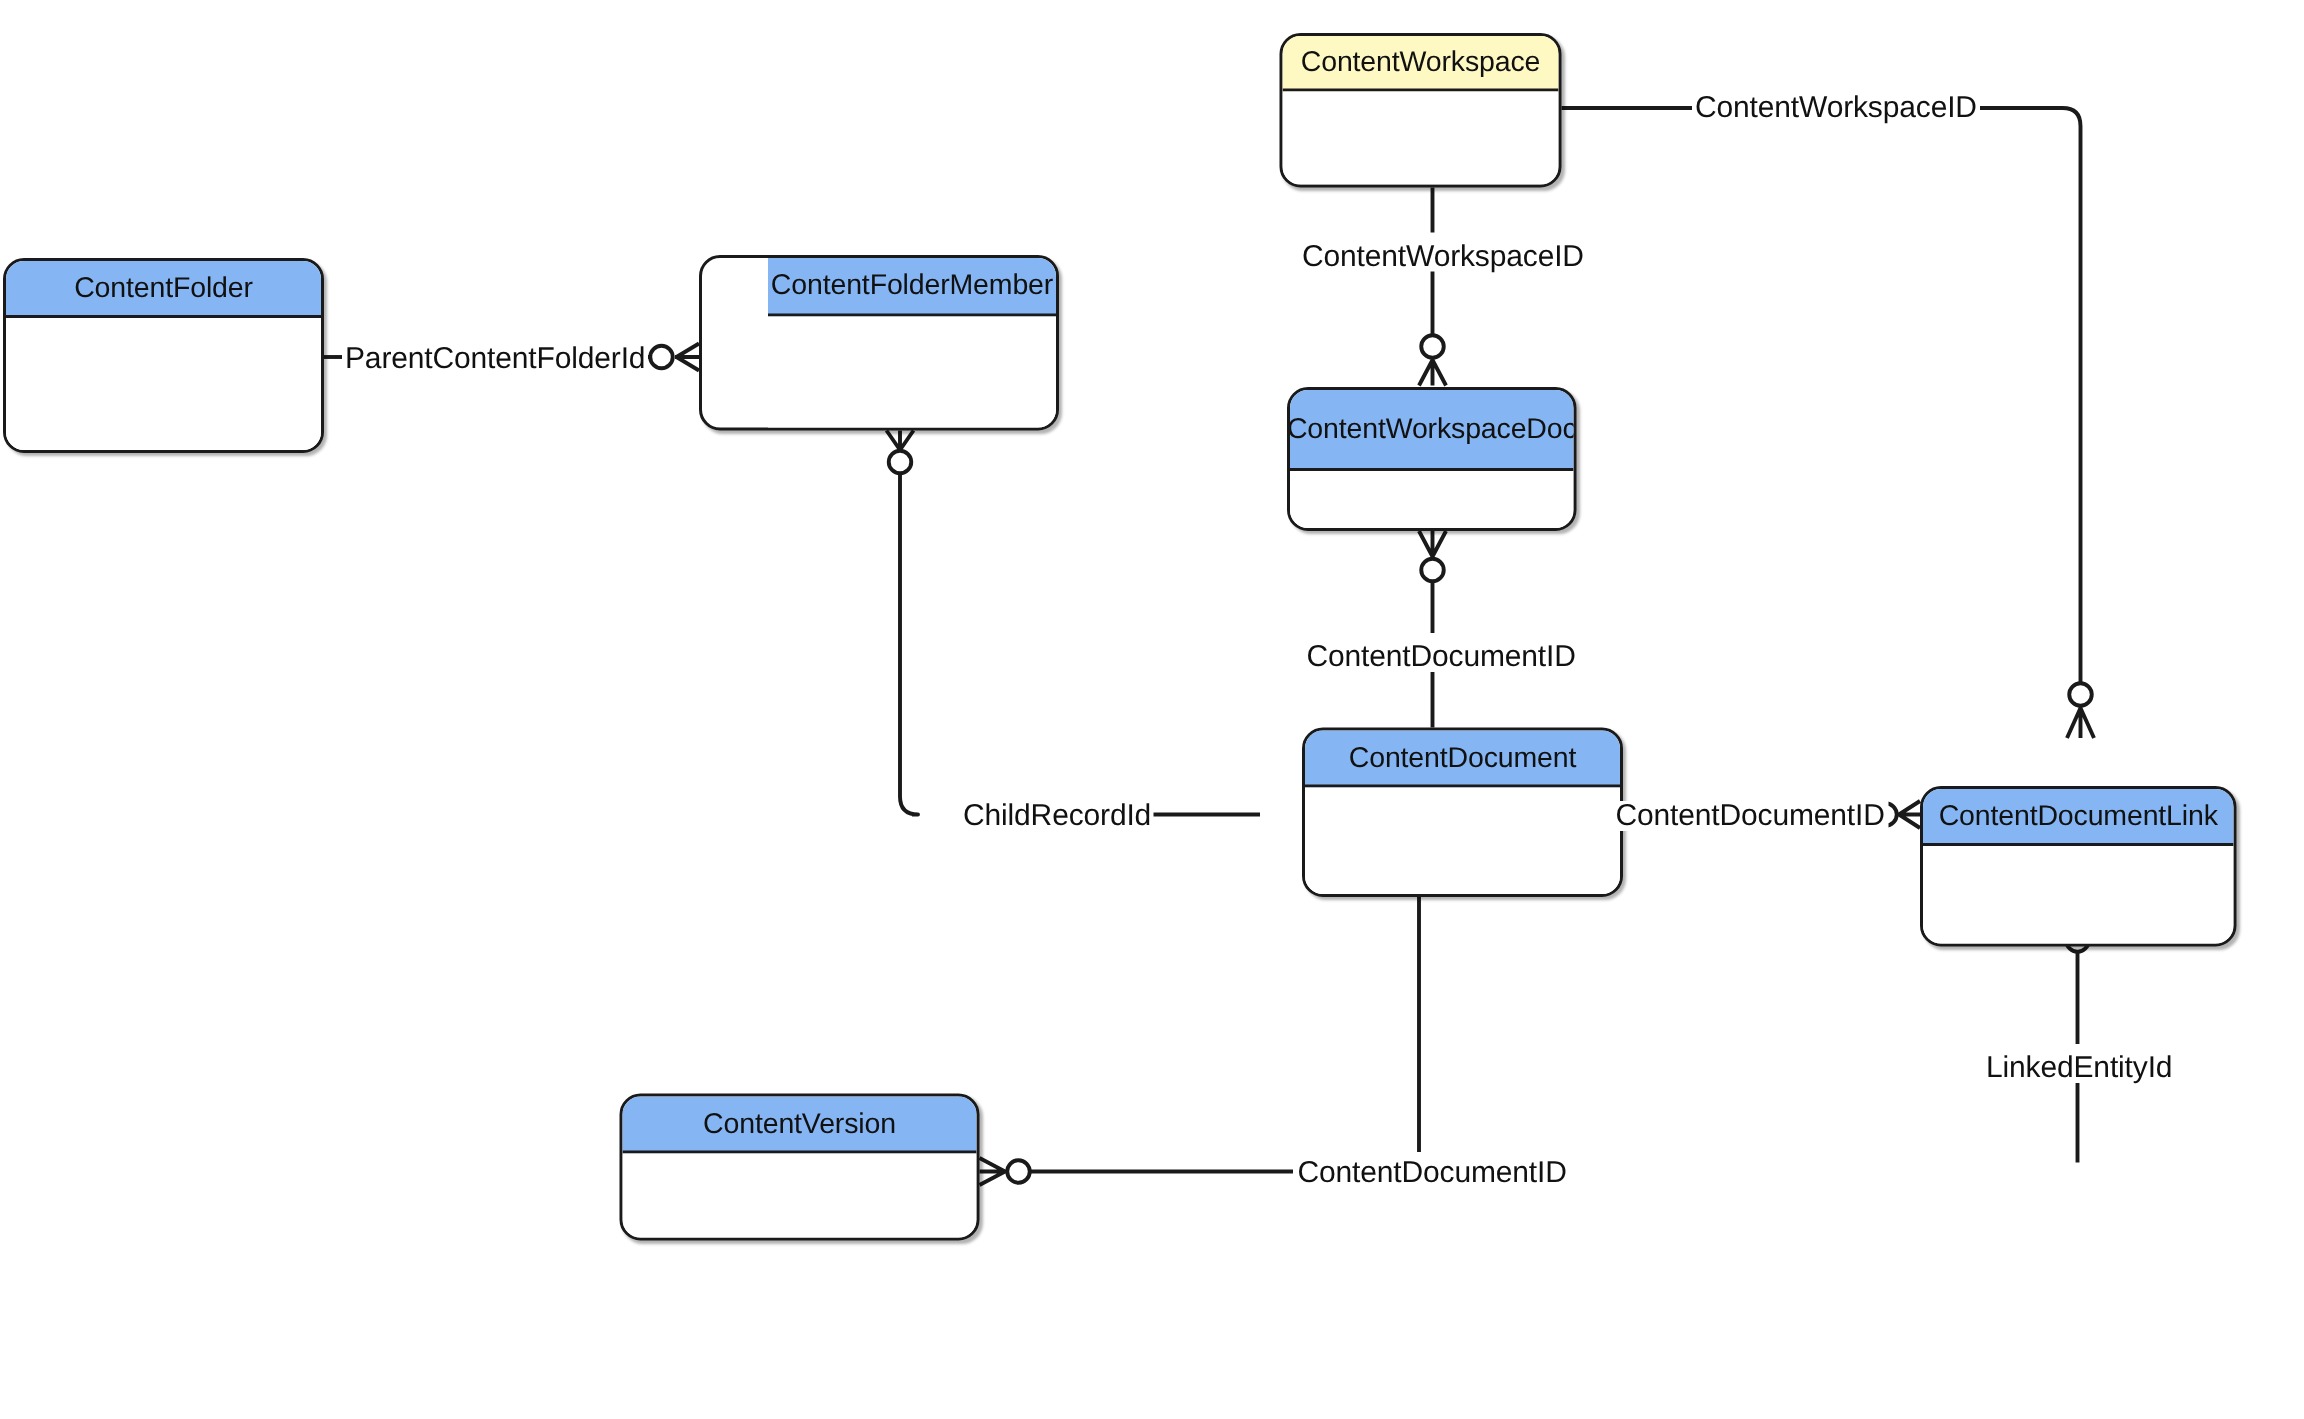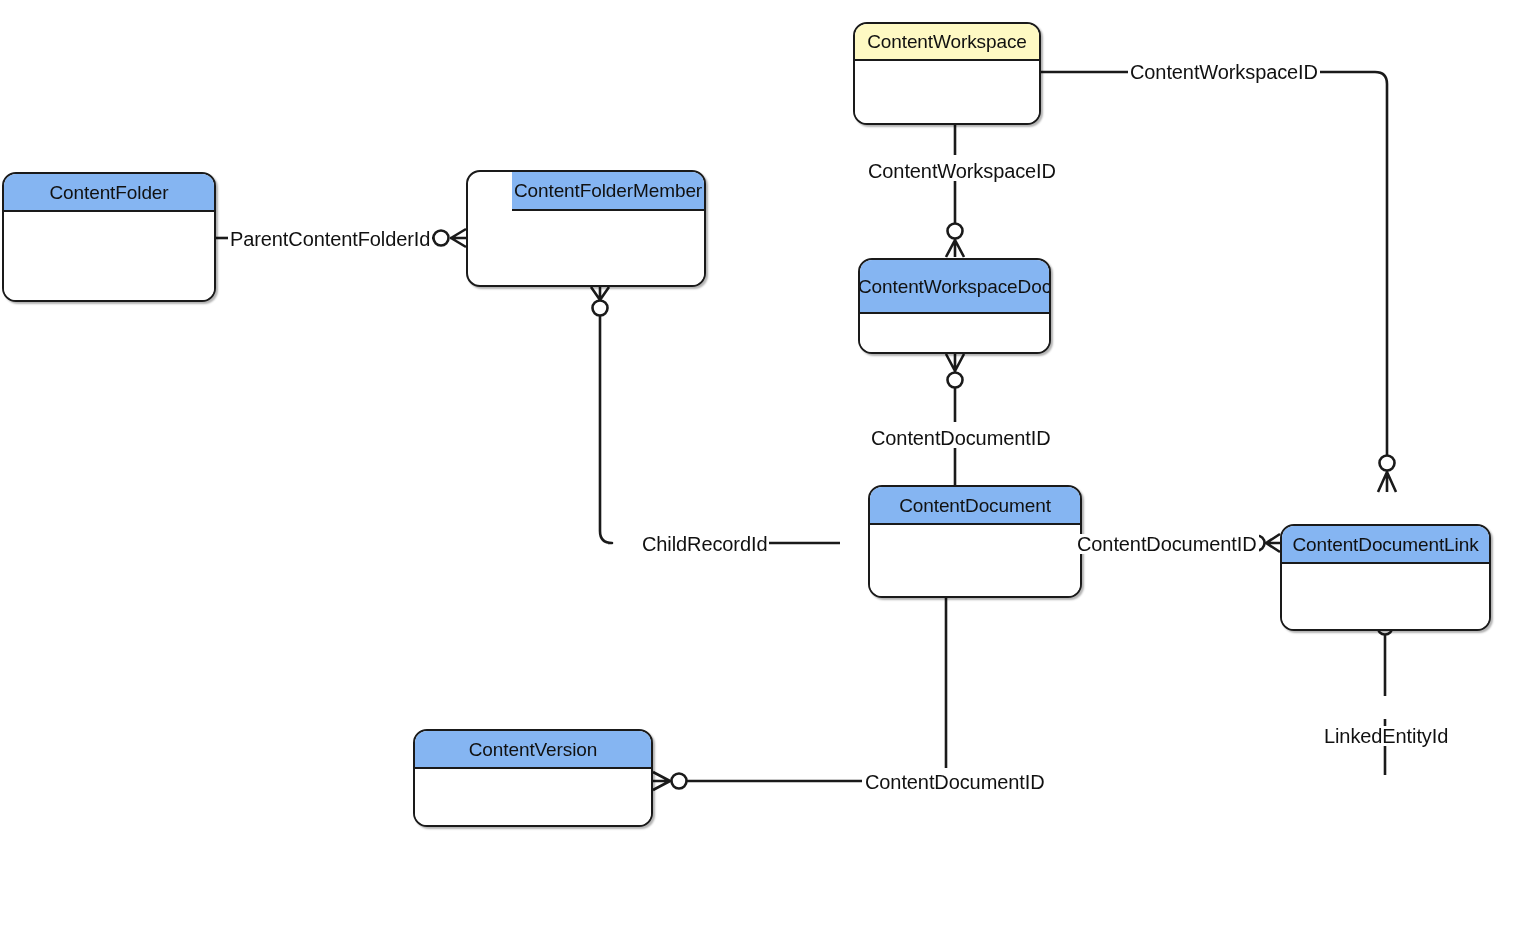--- a/index.html
+++ b/index.html
@@ -173,15 +173,15 @@
   <div class="edge-label" style="left:866px; top:161px;">ContentWorkspaceID</div>
 
   <div class="edge-label" style="left:1128px; top:62px;">ContentWorkspaceID</div>
 
   <div class="edge-label" style="left:869px; top:428px;">ContentDocumentID</div>
 
   <div class="edge-label" style="left:1075px; top:534px;">ContentDocumentID</div>
 
   <div class="edge-label" style="left:863px; top:772px;">ContentDocumentID</div>
 
-  <div class="edge-label" style="left:1322px; top:702px;margin-top:24px;">LinkedEntityId</div>
+  <div class="edge-label" style="left:1322px; top:702px;">LinkedEntityId</div>
 
 </div>
 
 </body></html>

